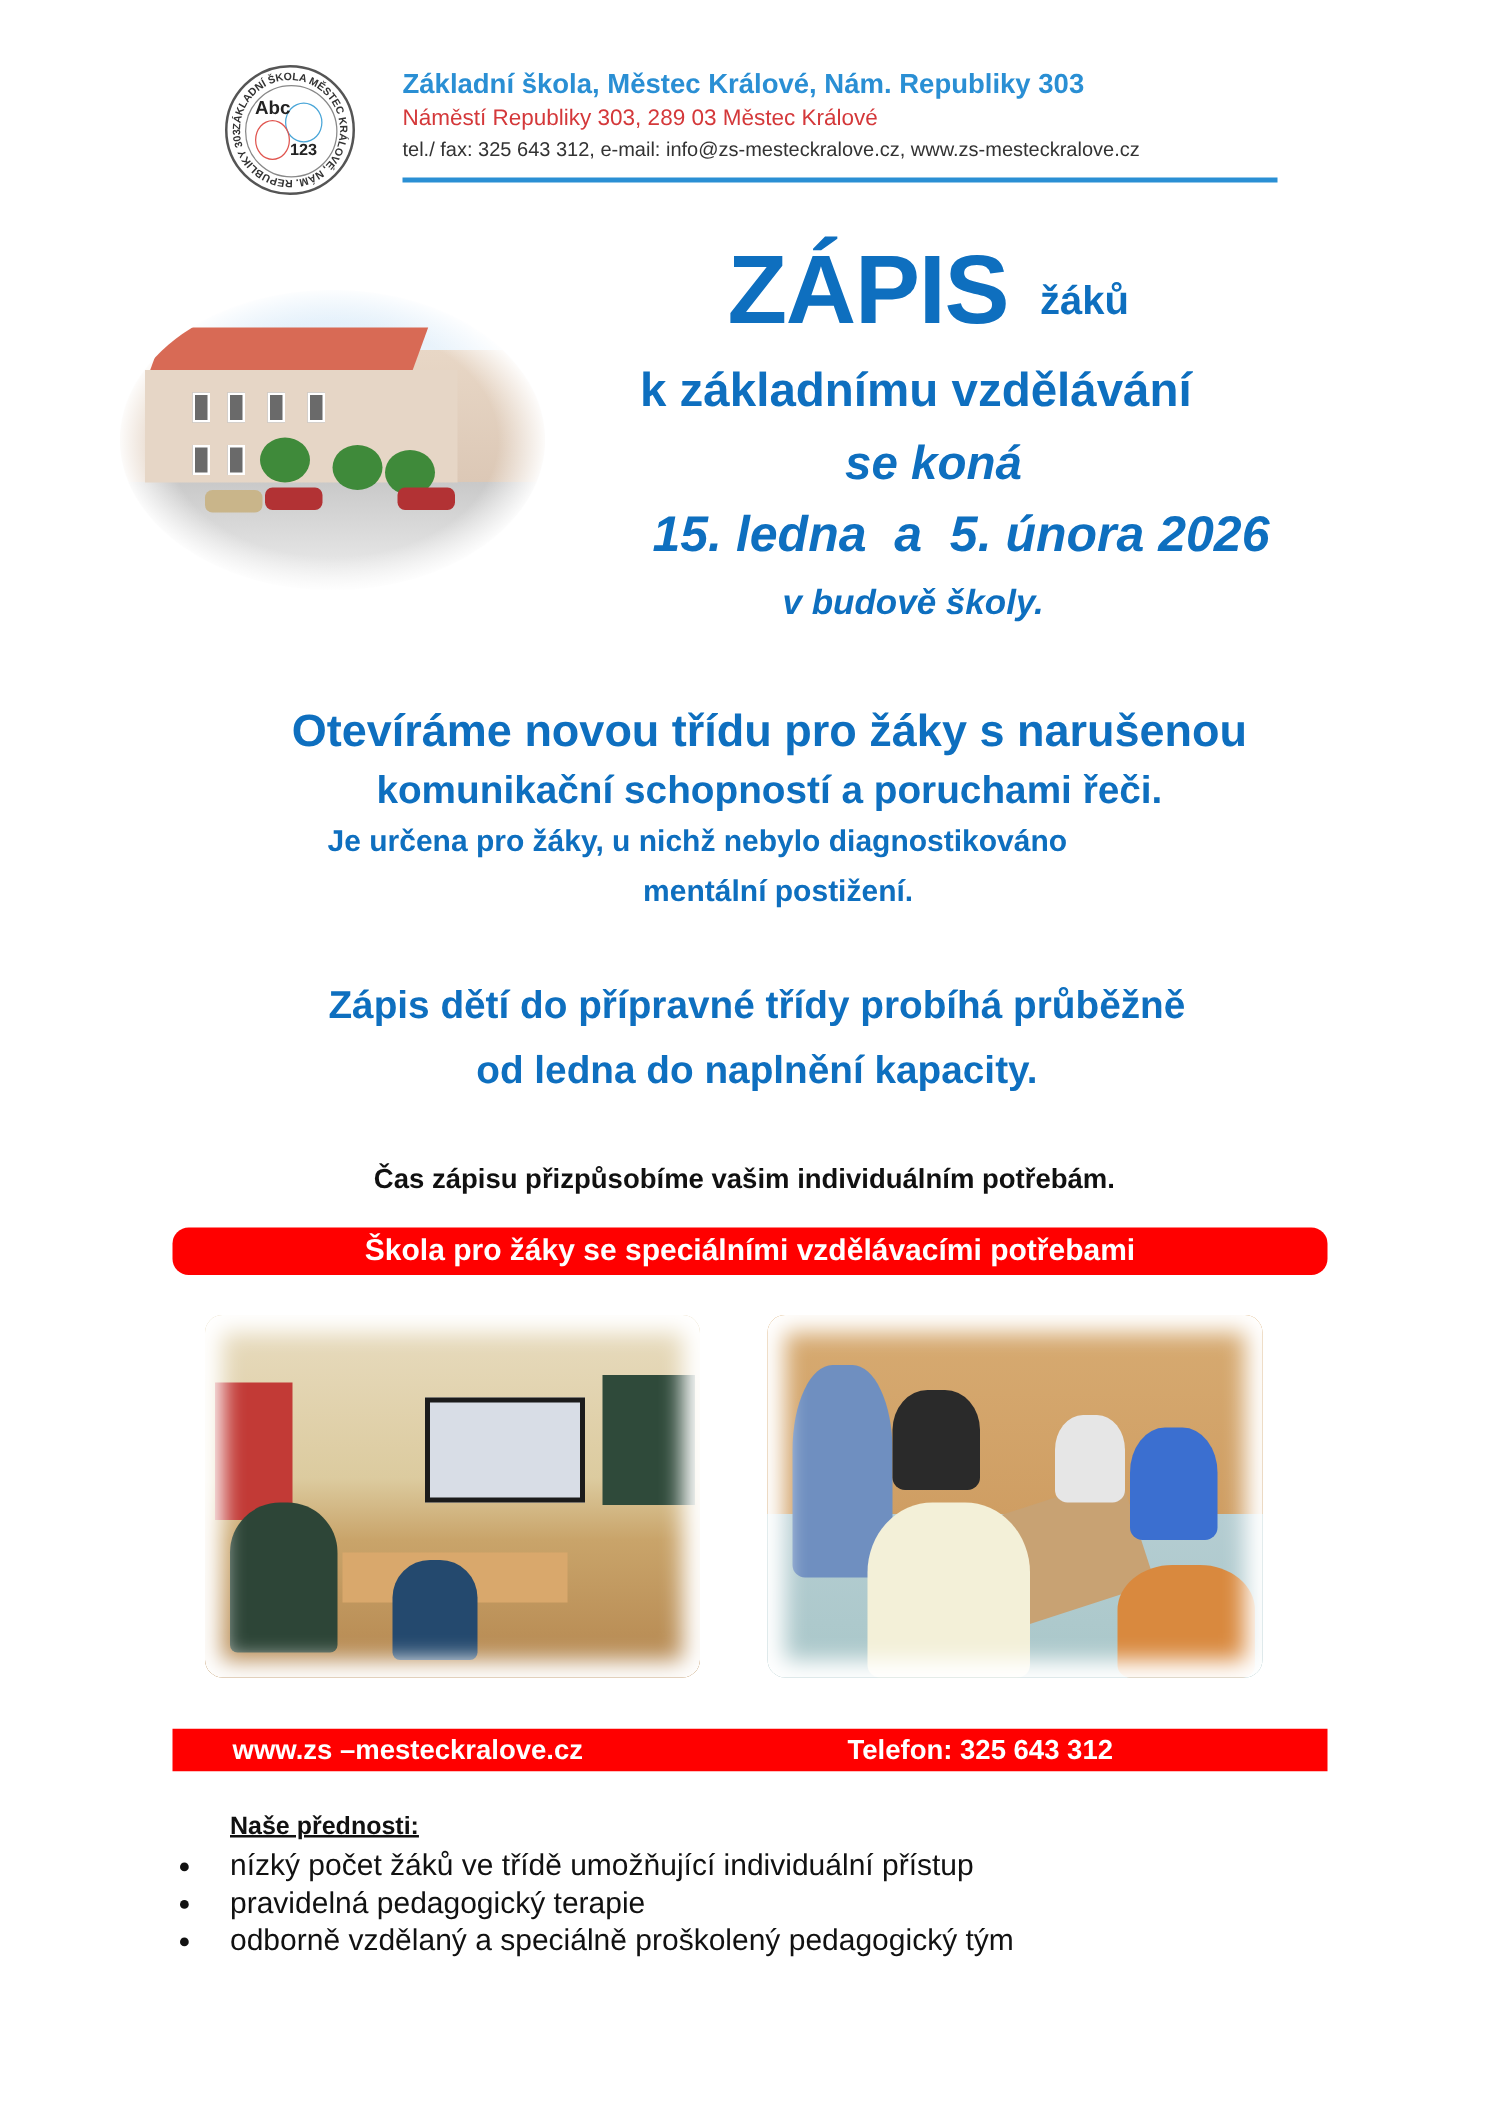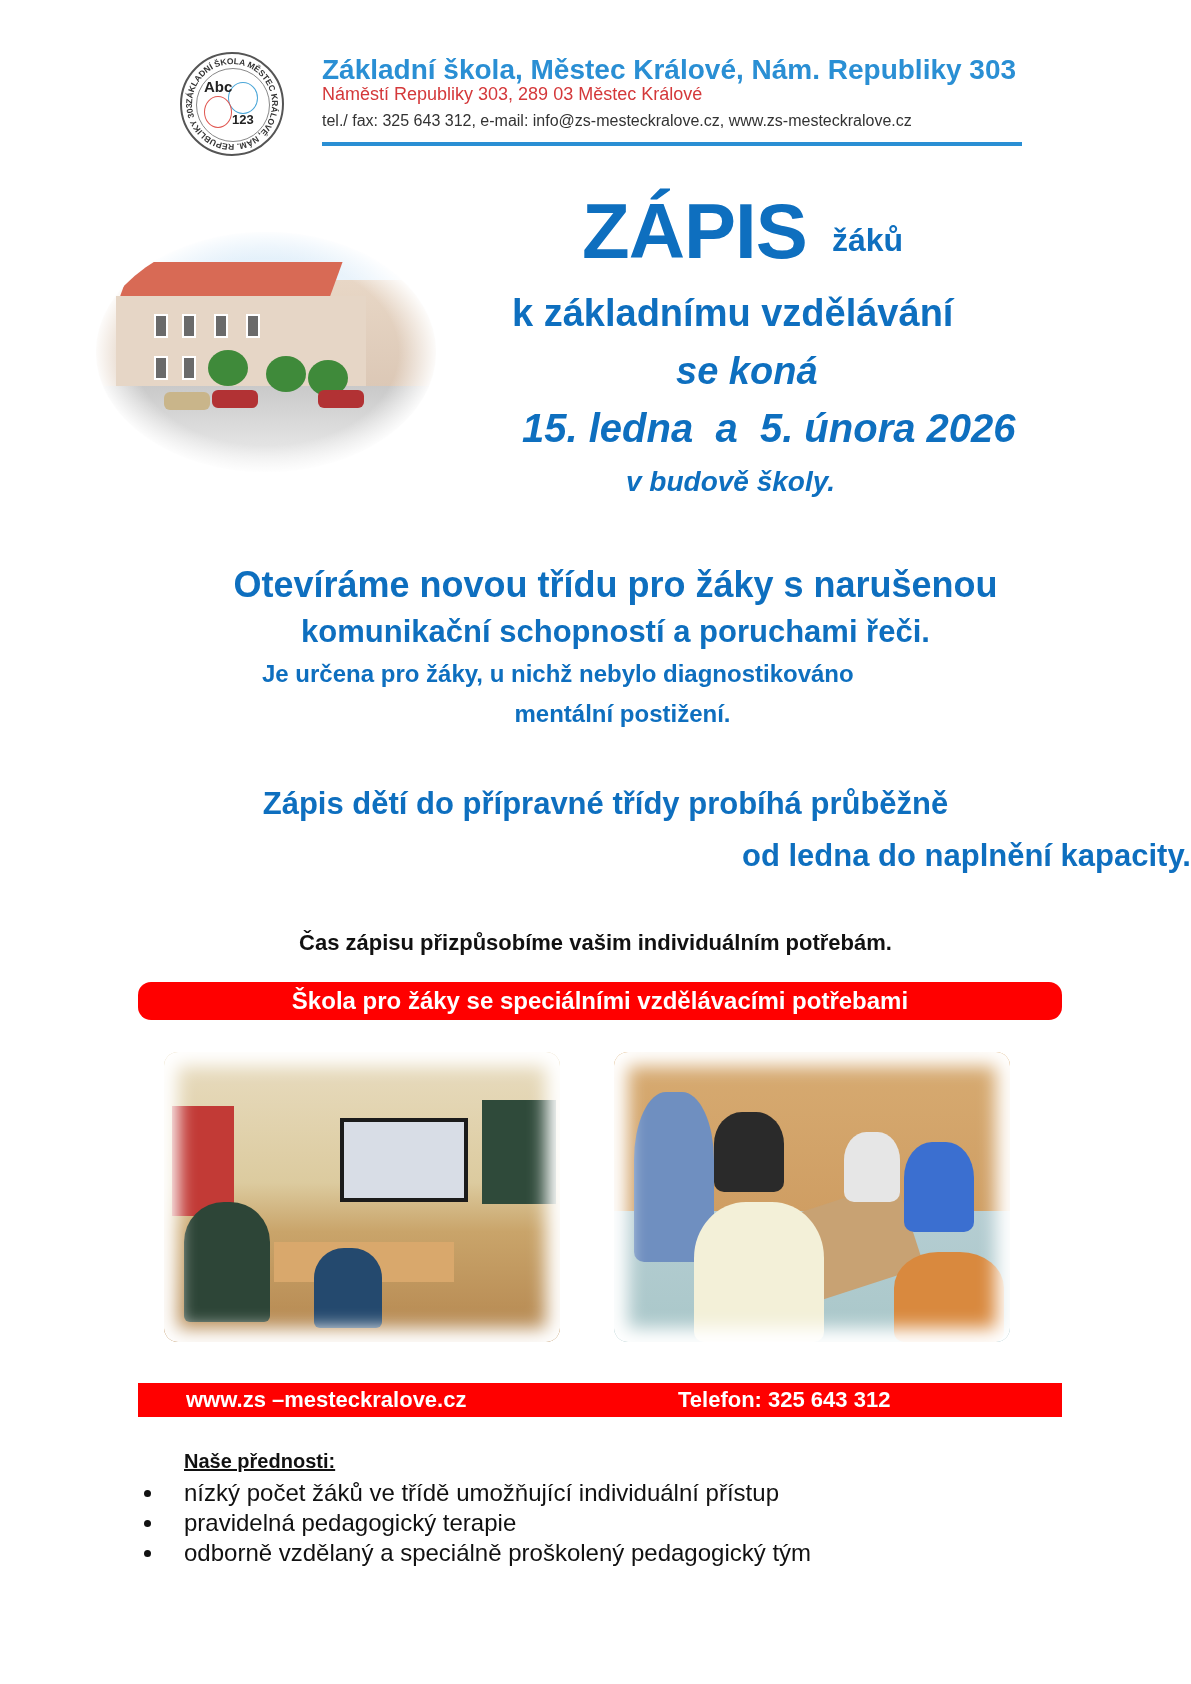--- a/index.html
+++ b/index.html
@@ -13,21 +13,21 @@
   .logo .inner { position:absolute; left: 14px; top: 14px; width: 72px; height: 72px; border-radius: 50%;
                  border: 1px solid #888; }
   .logo .abc { position:absolute; left: 22px; top: 24px; font: bold 15px "Liberation Sans", sans-serif; color:#222; }
   .logo .num { position:absolute; left: 50px; top: 58px; font: bold 13px "Liberation Sans", sans-serif; color:#222; }
   .logo .girl { position:absolute; left: 22px; top: 42px; width: 26px; height: 30px; border-radius: 50%;
                 border: 1.5px solid #e0554f; }
   .logo .boy { position:absolute; left: 46px; top: 28px; width: 28px; height: 30px; border-radius: 50%;
                border: 1.5px solid #4aa6d8; }
   .logo .ring { position:absolute; left:0; top:0; width:100px; height:100px; }
 
-  .h-title { left: 322px; top: 54px; font-size: 28px; font-weight: bold; color: #2a8fd4; white-space: nowrap; }
+  .h-title { left: 322px; top: 54px; font-size: 22px; font-weight: bold; color: #2a8fd4; white-space: nowrap; }
   .h-addr  { left: 322px; top: 84px; font-size: 18px; color: #d4383a; white-space: nowrap; }
   .h-contact { left: 322px; top: 112px; font-size: 16px; color: #333; white-space: nowrap; }
   .h-rule { left: 322px; top: 142px; width: 700px; height: 4px; background: #2a8fd4; }
 
   
   .building { left: 96px; top: 232px; width: 340px; height: 240px; border-radius: 50%;
               background: radial-gradient(ellipse at center, rgba(255,255,255,0) 55%, #fff 72%),
                           linear-gradient(#dfeefa 0%, #e9f3fb 20%, #e8d7c6 20%, #dcc8b6 64%, #c9c9c9 64%, #efefef 100%);
               overflow: hidden; }
   .building .roof { position:absolute; left: 30px; top: 30px; width: 210px; height: 36px;
@@ -46,21 +46,21 @@
   .line-date { left: 522px; top: 406px; font-size: 40px; font-weight: bold; font-style: italic; white-space: pre; }
   .line-bud { left: 626px; top: 466px; font-size: 28px; font-weight: bold; font-style: italic; white-space: nowrap; }
 
   .center { left: 0; width: 1191px; text-align: center; white-space: nowrap; }
   .p1a { top: 564px; font-size: 36px; font-weight: bold; padding-left: 40px; box-sizing: border-box; }
   .p1b { top: 614px; font-size: 31px; font-weight: bold; padding-left: 40px; box-sizing: border-box; }
   .p2a { left: 262px; top: 660px; font-size: 24px; font-weight: bold; white-space: nowrap; }
   .p2b { top: 700px; font-size: 24px; font-weight: bold; margin-left: 27px; }
 
   .p3a { top: 786px; font-size: 31px; font-weight: bold; padding-left: 20px; box-sizing: border-box; }
-  .p3b { top: 838px; font-size: 31px; font-weight: bold; padding-left: 20px; box-sizing: border-box; text-align: right; }
+  .p3b { top: 838px; font-size: 31px; font-weight: bold; padding-left: 20px; box-sizing: border-box; }
 
   .cas { top: 930px; font-size: 22px; font-weight: bold; color: #111; }
 
   .redbar { left: 138px; width: 924px; background: #ff0000; color: #fff; font-weight: bold; }
   .bar1 { top: 982px; height: 38px; line-height: 38px; font-size: 24px; text-align: center; border-radius: 13px; }
   .bar2 { top: 1383px; height: 34px; line-height: 34px; font-size: 22px; }
   .bar2 .web { position:absolute; left: 48px; }
   .bar2 .tel { position:absolute; left: 540px; }
 
   

